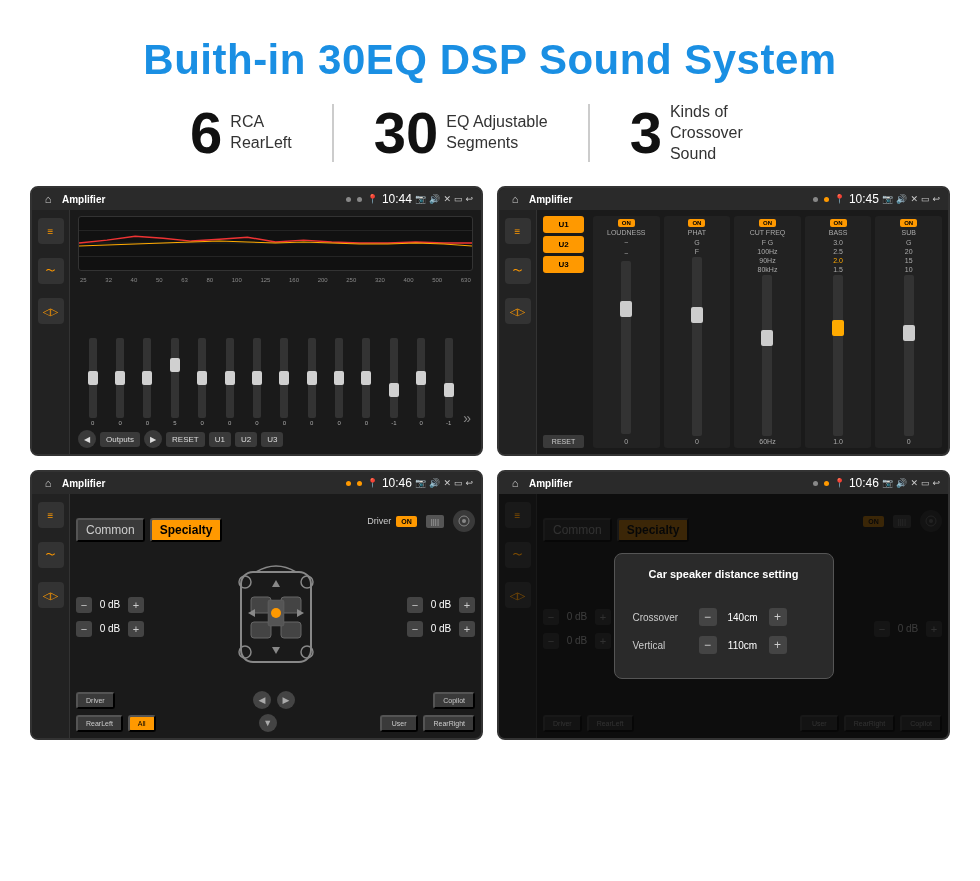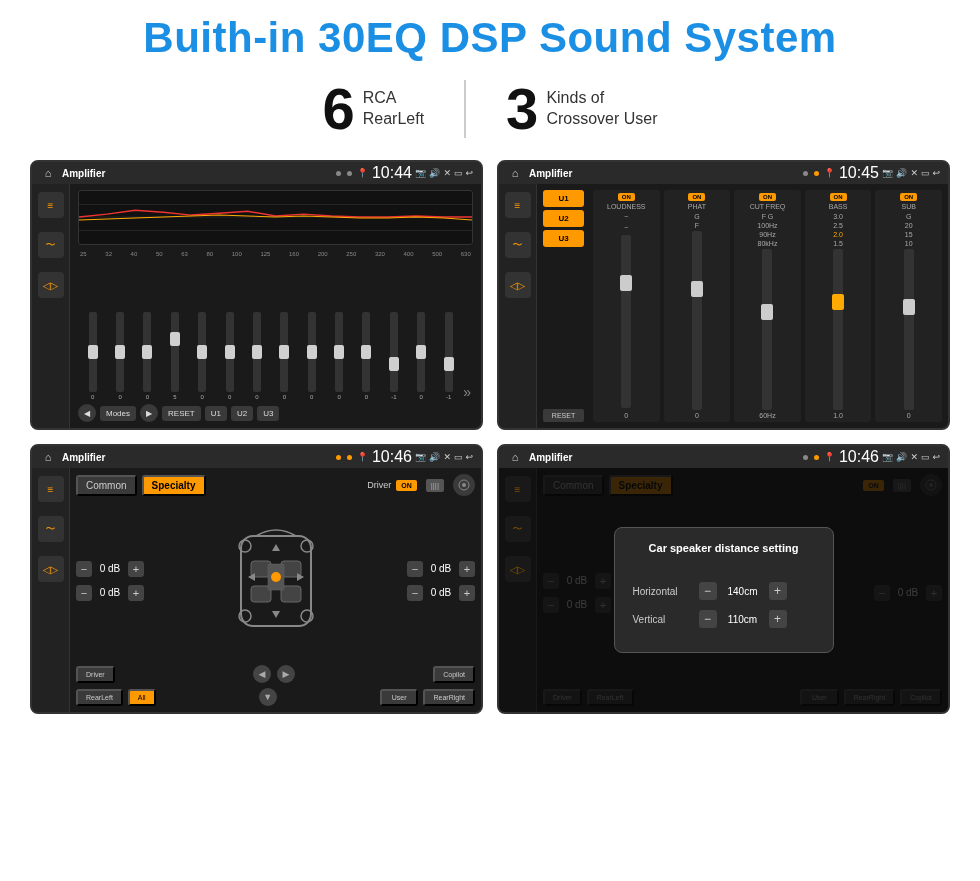--- a/index.html
+++ b/index.html
@@ -8,21 +8,21 @@
       height: 881px;
       background: #fff;
       font-family: Arial, sans-serif;
       overflow: hidden;
     }
 
     .page-wrapper {
       width: 980px;
       height: 881px;
       background: #fff;
-      padding: 14px 30px;
+      padding: 36px 30px;
     }
 
     
     .main-title {
       text-align: center;
       font-size: 42px;
       font-weight: 900;
       color: #1a8fe3;
       margin-bottom: 18px;
       letter-spacing: 0.5px;
@@ -101,21 +101,21 @@
       flex: 1;
     }
     .status-icons {
       display: flex;
       align-items: center;
       gap: 3px;
       font-size: 9px;
       color: #ccc;
     }
     .status-time {
-      font-size: 16px;
+      font-size: 12px;
       color: #fff;
     }
     .status-dot {
       width: 5px;
       height: 5px;
       border-radius: 50%;
       background: #888;
       display: inline-block;
     }
     .status-dot.orange { background: #f90; }
@@ -315,23 +315,24 @@
       gap: 5px;
     }
     .fader-top-row {
       display: flex;
       align-items: center;
       gap: 5px;
     }
     .tab-btn {
       background: #3a3a3a;
       color: #ccc;
-      font-size: 10px;
+      font-size: 12px;
       padding: 3px 8px;
       border-radius: 3px;
+      margin-top: 18px;
     }
     .tab-btn.active {
       background: #f90;
       color: #000;
       font-weight: bold;
     }
     .fader-label {
       color: #ccc;
       font-size: 9px;
       margin-left: auto;
@@ -518,24 +519,31 @@
 
   <div class="stats-row">
     <div class="stat-item">
       <span class="stat-number">6</span>
       <span class="stat-text">
         <span>RCA</span><br>
         <span>RearLeft</span>
       </span>
     </div>
     <div class="stat-item">
+      <span class="stat-number">30</span>
+      <span class="stat-text">
+        <span>EQ Adjustable</span><br>
+        <span>Segments</span>
+      </span>
+    </div>
+    <div class="stat-item">
       <span class="stat-number">3</span>
       <span class="stat-text">
         <span>Kinds of</span><br>
-        <span>Crossover User</span>
+        <span>Crossover Sound</span>
       </span>
     </div>
   </div>
 
   <div class="screens-grid">
 
     <div class="screen eq-screen">
       <div class="status-bar">
         <div class="status-home">⌂</div>
         <span class="status-title">Amplifier</span>
@@ -669,21 +677,21 @@
             <div class="eq-slider-col">
               <div class="eq-slider-track">
                   <div class="eq-slider-thumb" style="top:45px"></div>
                 </div>
               <span class="eq-slider-value">-1</span>
             </div>
             <div style="display:flex;align-items:center;color:#888;font-size:14px;cursor:pointer;">»</div>
           </div>
           <div class="eq-bottom-bar">
             <div class="eq-nav-btn">◀</div>
-            <button class="eq-btn">Modes</button>
+            <button class="eq-btn">Outputs</button>
             <div class="eq-nav-btn">▶</div>
             <button class="eq-btn">RESET</button>
             <button class="eq-btn">U1</button>
             <button class="eq-btn">U2</button>
             <button class="eq-btn">U3</button>
           </div>
         </div>
       </div>
     </div>
 
@@ -980,21 +988,21 @@
             <button class="position-btn">RearRight</button>
             <button class="position-btn">Copilot</button>
           </div>
         </div>
       </div>
 
       <div class="dialog-overlay">
         <div class="dialog-box">
           <div class="dialog-title">Car speaker distance setting</div>
           <div class="dialog-row">
-            <span class="dialog-label">Horizontal</span>
+            <span class="dialog-label">Crossover</span>
             <div class="dialog-minus">−</div>
             <span class="dialog-value">140cm</span>
             <div class="dialog-plus">+</div>
           </div>
           <div class="dialog-row">
             <span class="dialog-label">Vertical</span>
             <div class="dialog-minus">−</div>
             <span class="dialog-value">110cm</span>
             <div class="dialog-plus">+</div>
           </div>

